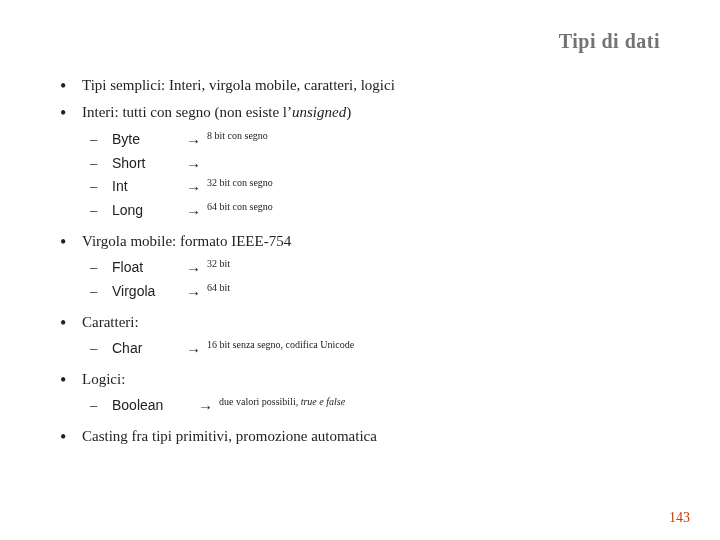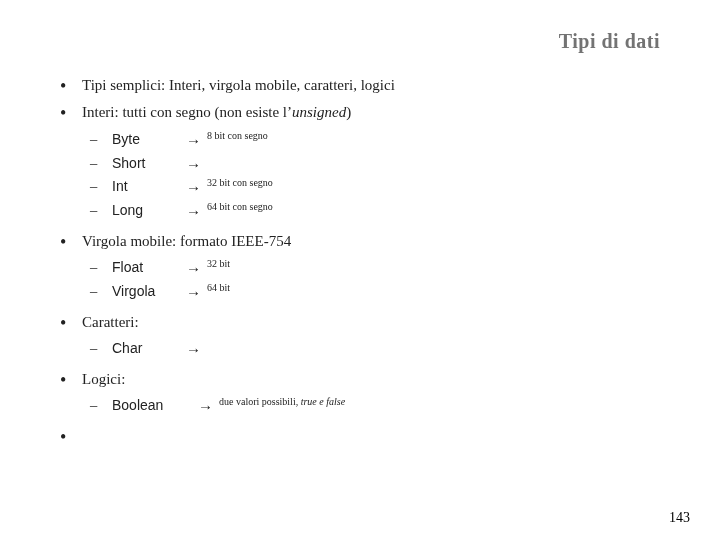--- a/index.html
+++ b/index.html
@@ -74,21 +74,21 @@
       font-size: 15px;
     }
     .sub-desc {
       font-size: 10px;
     }
     .page-num {
       position: absolute;
       bottom: 14px;
       right: 30px;
       font-size: 14px;
-      color: #000000;
+      color: #c2410c;
     }
   </style>
 </head>
 <body>
 
 <div class="page">
   <h1>Tipi di dati</h1>
 
   <ul class="bullet-list">
 
@@ -153,20 +153,21 @@
     <li style="flex-direction:column;">
       <div style="display:flex;align-items:flex-start;">
         <span class="bullet-dot">•</span>
         <span class="bullet-text">Caratteri:</span>
       </div>
       <ul class="sub-list" style="margin-left:22px;">
         <li>
           <span class="sub-dash">–</span>
           <span class="sub-key">Char</span>
           <span class="arrow">→</span>
+          <span class="sub-desc">16 bit senza segno, codifica Unicode</span>
         </li>
       </ul>
     </li>
 
     <li style="flex-direction:column;">
       <div style="display:flex;align-items:flex-start;">
         <span class="bullet-dot">•</span>
         <span class="bullet-text">Logici:</span>
       </div>
       <ul class="sub-list" style="margin-left:22px;">
@@ -174,18 +175,19 @@
           <span class="sub-dash">–</span>
           <span class="sub-key" style="min-width:80px;">Boolean</span>
           <span class="arrow">→</span>
           <span class="sub-desc">due valori possibili, <em>true e false</em></span>
         </li>
       </ul>
     </li>
 
     <li>
       <span class="bullet-dot">•</span>
+      <span class="bullet-text">Casting fra tipi primitivi, promozione automatica</span>
     </li>
 
   </ul>
 
   <div class="page-num">143</div>
 </div>
 
 </body></html>

